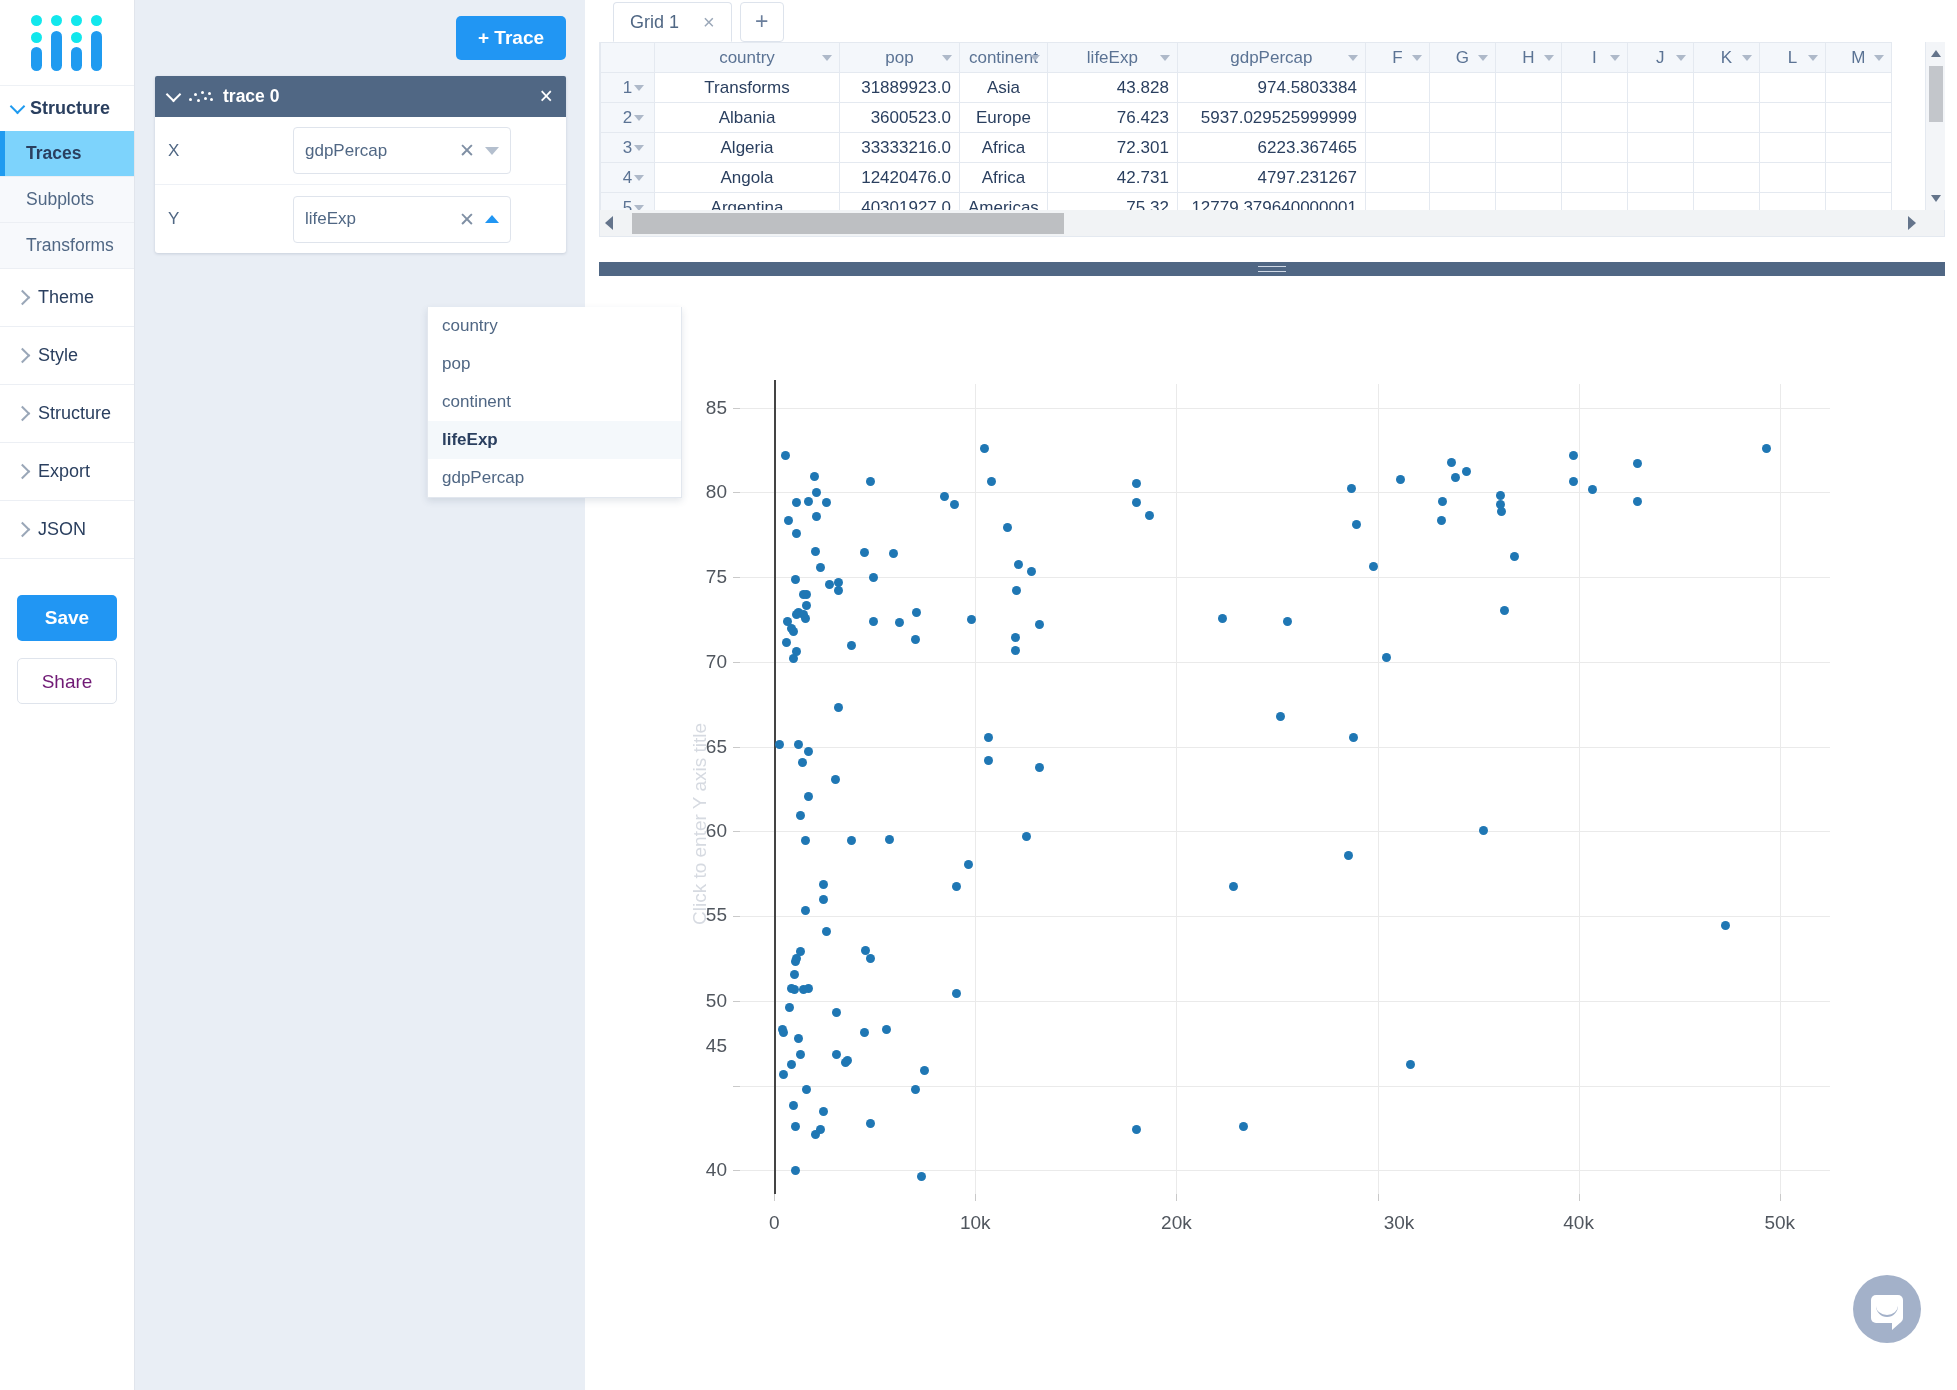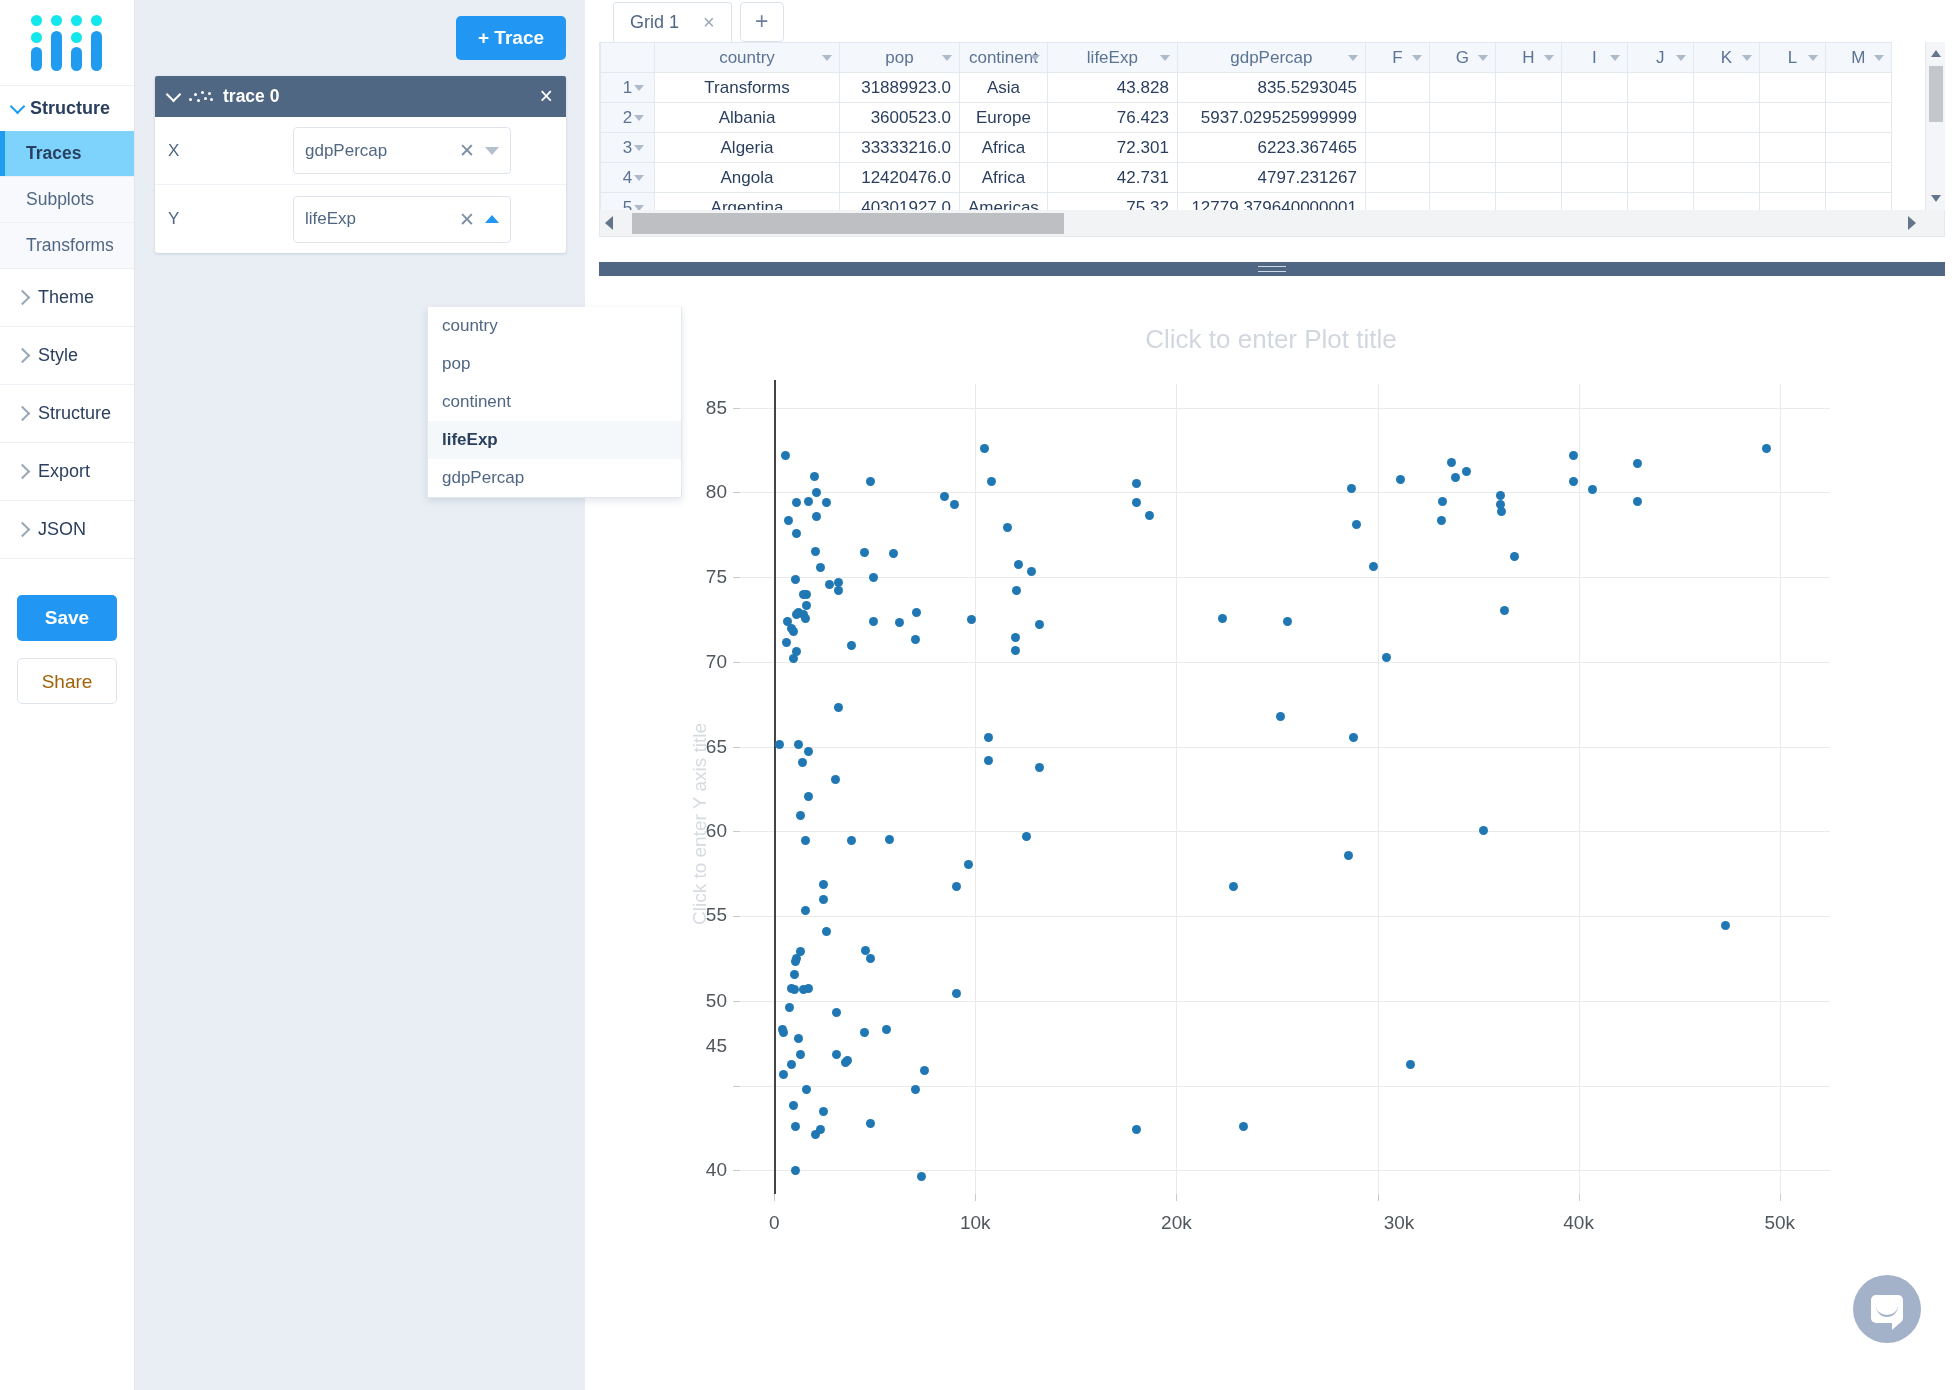--- a/index.html
+++ b/index.html
@@ -74,21 +74,21 @@
     cursor: pointer;
   }
   .btn-save, .btn-share {
     display: block; width: 100px; height: 46px;
     margin: 18px auto 0 auto;
     border-radius: 5px;
     font-size: 19px; line-height: 46px; text-align: center;
     cursor: pointer;
   }
   .btn-save { background: #2196f3; color: #ffffff; font-weight: bold; border: none; margin-top: 36px; }
-  .btn-share { background: #ffffff; color: #a16207; border: 1px solid #dfe4ec; margin-top: 17px; }
+  .btn-share { background: #ffffff; color: #701a75; border: 1px solid #dfe4ec; margin-top: 17px; }
 
   
   #editor {
     position: absolute; left: 135px; top: 0;
     width: 450px; height: 1390px;
     background: #e9eef5;
     z-index: 15;
   }
   #trace-btn {
     position: absolute; right: 19px; top: 16px;
@@ -532,21 +532,21 @@
                 <th style="text-align: center;"><span>M</span><span class="thcar"></span></th>
               </tr>
             </thead>
             <tbody>
               <tr>
                 <td class="rowhdr"><span>1</span><span class="rcar"></span></td>
                 <td class="c-ctr">Transforms</td>
                 <td class="c-num">31889923.0</td>
                 <td class="c-ctr">Asia</td>
                 <td class="c-num">43.828</td>
-                <td class="c-num">835.5293045</td>
+                <td class="c-num">974.5803384</td>
                 <td class="c-ctr"></td>
                 <td class="c-ctr"></td>
                 <td class="c-ctr"></td>
                 <td class="c-ctr"></td>
                 <td class="c-ctr"></td>
                 <td class="c-ctr"></td>
                 <td class="c-ctr"></td>
                 <td class="c-ctr"></td>
               </tr>
               <tr>
@@ -627,21 +627,20 @@
         <div id="hthumb"></div>
         <div class="harrow hr"></div>
       </div>
     </div>
 
     <div id="splitter">
       <div class="gr"></div>
     </div>
 
     <div id="plot">
-      <div id="plot-title">Click to enter Plot title</div>
       <div id="yaxis-title">Click to enter Y axis title</div>
 
       <div id="plotarea">
           <div class="gridline-h" style="top: 786.276px;"></div>
           <div class="ytickmark" style="top: 786.276px;"></div>
           <div class="ytick" style="top: 786.276px;">40</div>
           <div class="gridline-h" style="top: 701.548px;"></div>
           <div class="ytickmark" style="top: 701.548px;"></div>
           <div class="ytick" style="top: 662px;">45</div>
           <div class="gridline-h" style="top: 616.82px;"></div>

